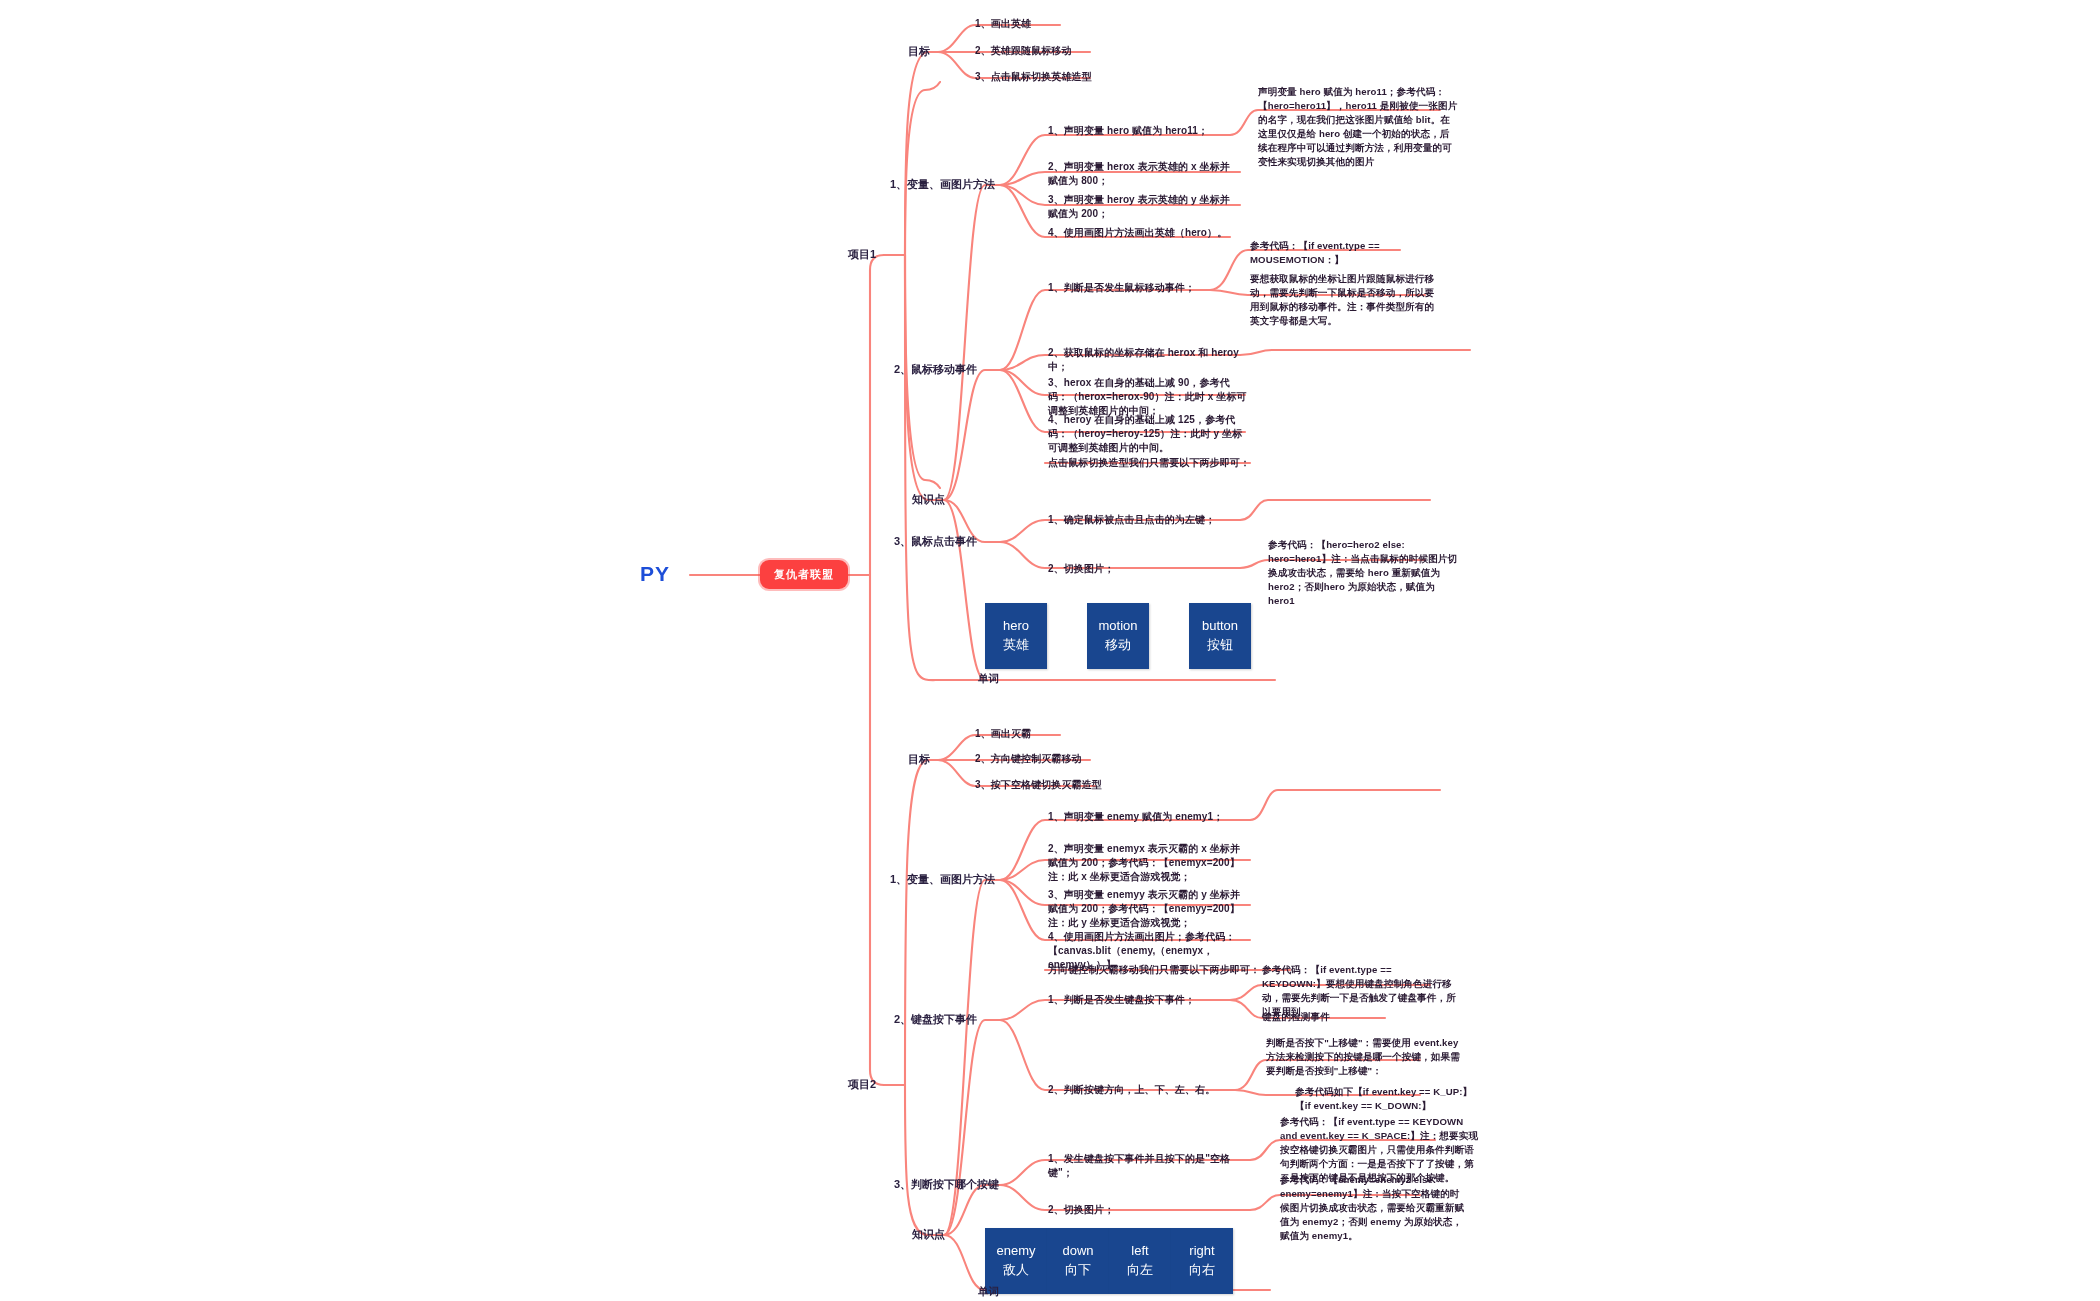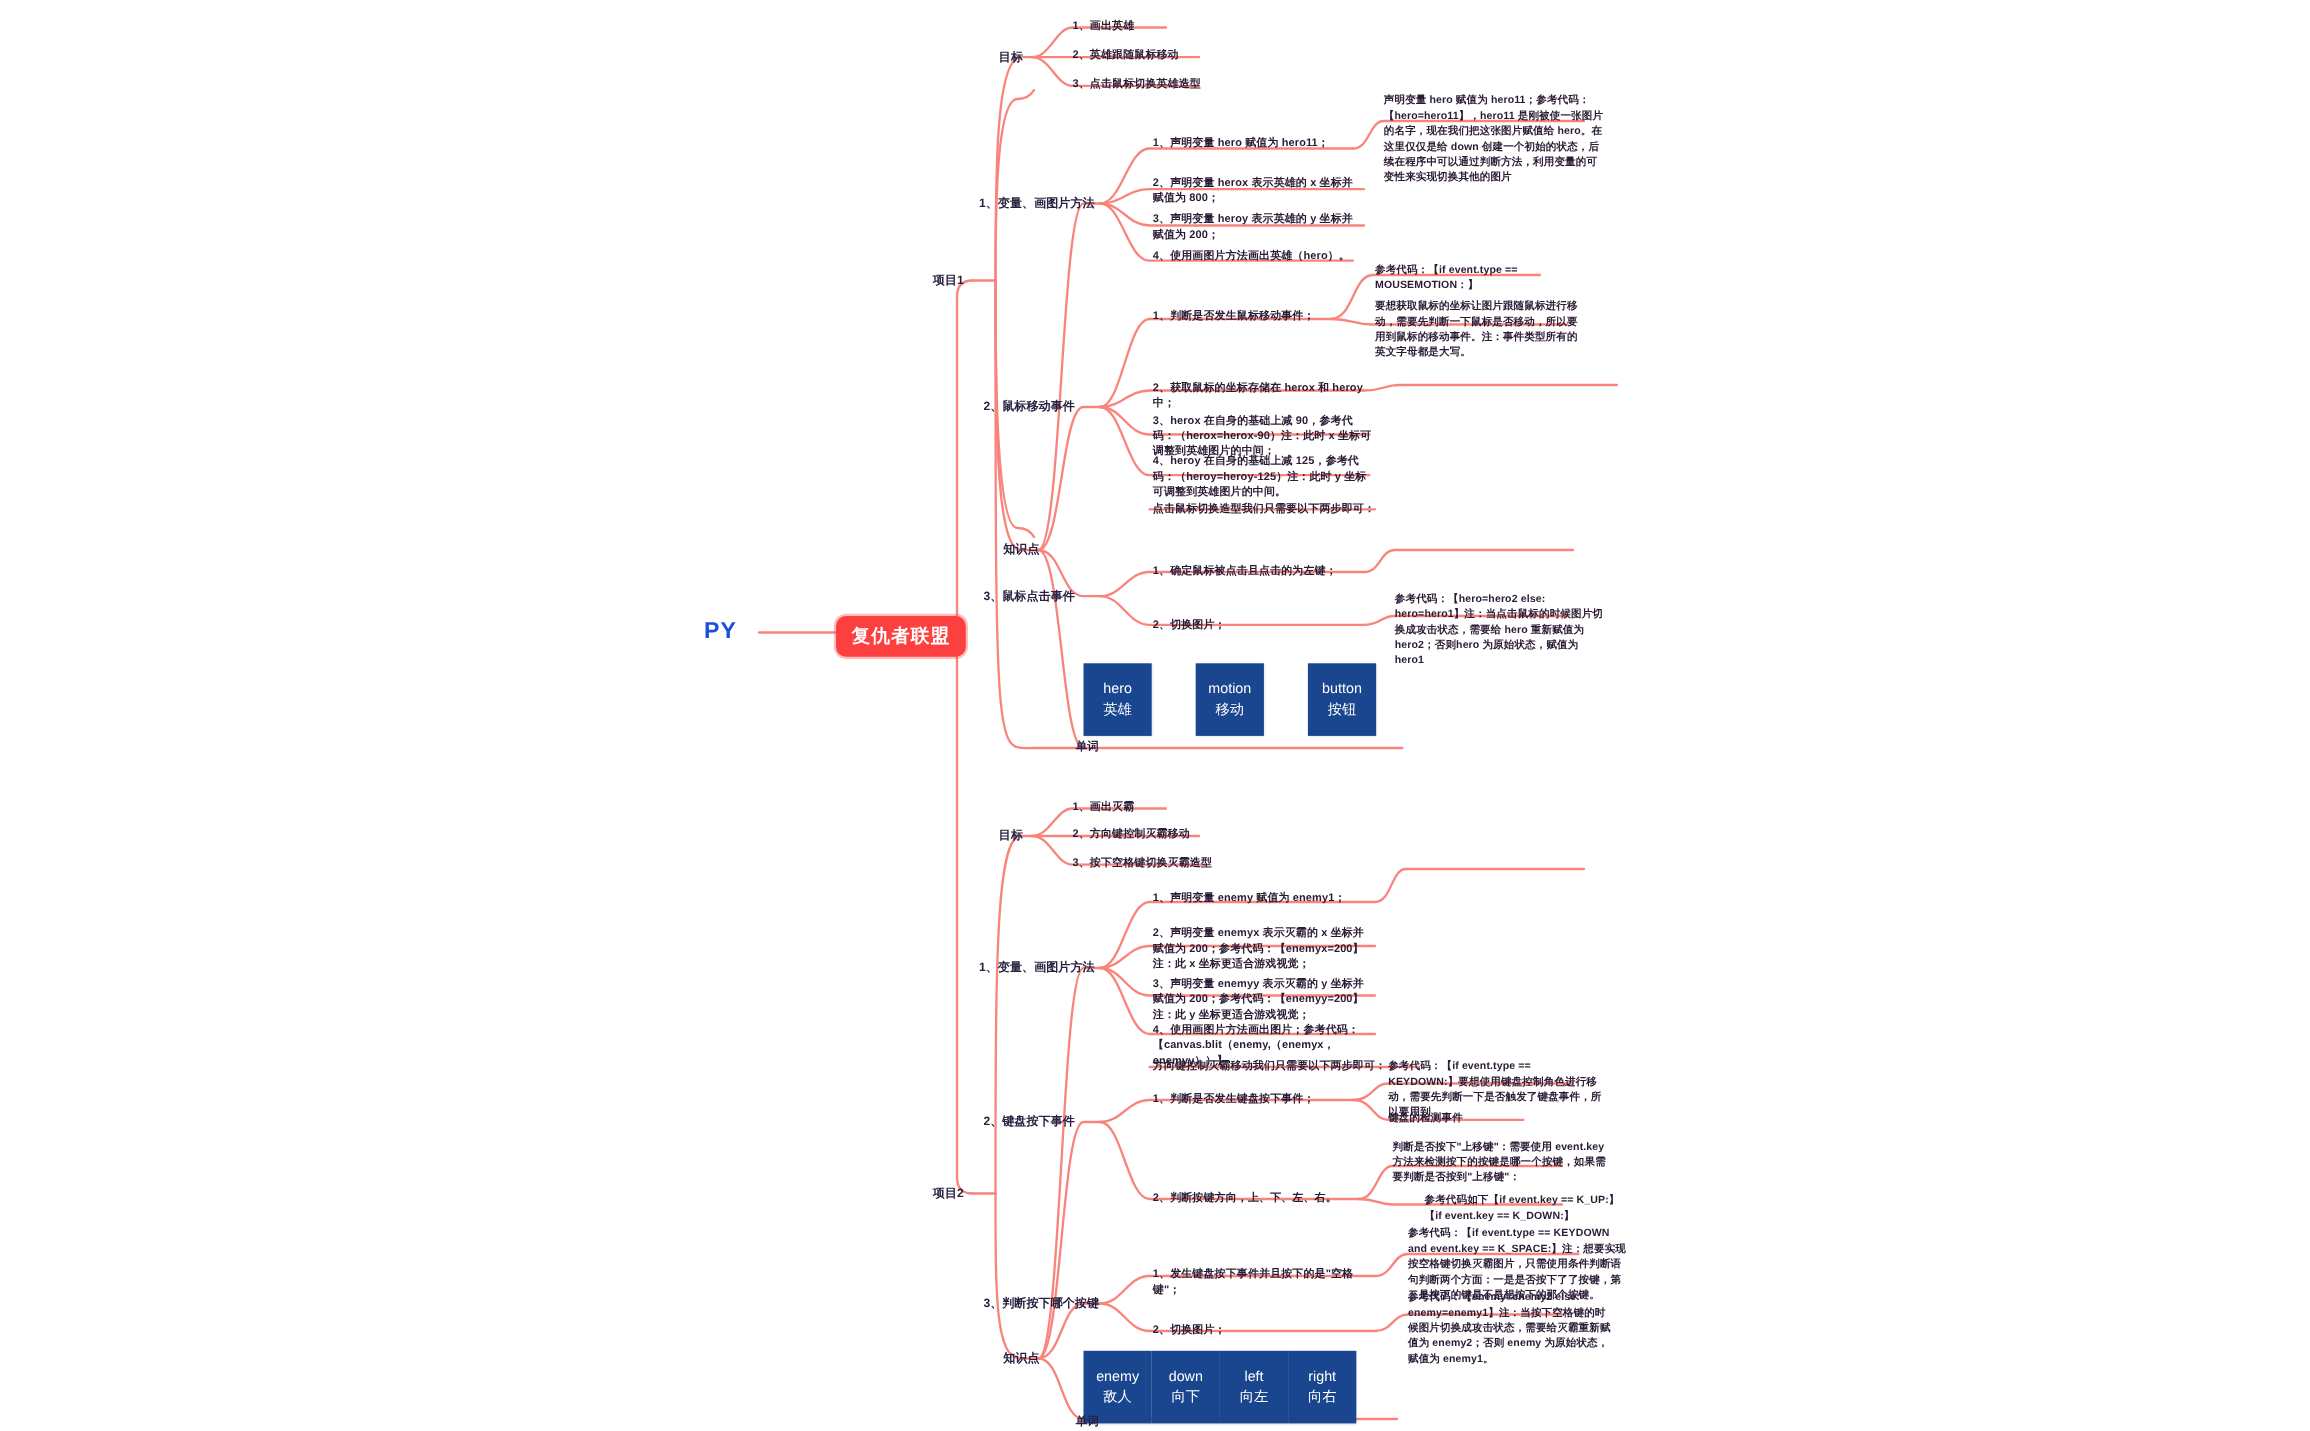--- a/index.html
+++ b/index.html
@@ -32,21 +32,21 @@
   .root-label {
     font-size: 21px;
     font-weight: bold;
     color: #1d4ed8;
     letter-spacing: 1px;
   }
   .root-node {
     background: #fc4040;
     border-radius: 9px;
     color: #ffffff;
-    font-size: 17px;
+    font-size: 11px;
     font-weight: bold;
     text-align: left;
     padding: 7px 14px;
     letter-spacing: 1px;
     box-shadow: 0 0 0 2px rgba(252,64,64,.35);
   }
   .branch-label {
     font-size: 11px;
     font-weight: bold;
     color: #2a2040;
@@ -199,21 +199,21 @@
   <div class="node leaf" style="left:975px; top:44px; width:240px;">2、英雄跟随鼠标移动</div>
   <div class="node leaf" style="left:975px; top:70px; width:250px;">3、点击鼠标切换英雄造型</div>
 
   <div class="node sub-label" style="left:912px; top:492px;">知识点</div>
 
   <div class="node sub-label" style="left:890px; top:177px;">1、变量、画图片方法</div>
   <div class="node leaf" style="left:1048px; top:124px; width:185px;">1、声明变量 hero 赋值为 hero11；</div>
   <div class="node leaf" style="left:1048px; top:160px; width:190px;">2、声明变量 herox 表示英雄的 x 坐标并赋值为 800；</div>
   <div class="node leaf" style="left:1048px; top:193px; width:190px;">3、声明变量 heroy 表示英雄的 y 坐标并赋值为 200；</div>
   <div class="node leaf" style="left:1048px; top:226px; width:185px;">4、使用画图片方法画出英雄（hero）。</div>
-  <div class="node detail" style="left:1258px; top:85px; width:200px;">声明变量 hero 赋值为 hero11；参考代码：【hero=hero11】，hero11 是刚被使一张图片的名字，现在我们把这张图片赋值给 hero。在这里仅仅是给 down 创建一个初始的状态，后续在程序中可以通过判断方法，利用变量的可变性来实现切换其他的图片</div>
+  <div class="node detail" style="left:1258px; top:85px; width:200px;">声明变量 hero 赋值为 hero11；参考代码：【hero=hero11】，hero11 是刚被使一张图片的名字，现在我们把这张图片赋值给 blit。在这里仅仅是给 hero 创建一个初始的状态，后续在程序中可以通过判断方法，利用变量的可变性来实现切换其他的图片</div>
 
   <div class="node sub-label" style="left:894px; top:362px;">2、鼠标移动事件</div>
   <div class="node leaf" style="left:1048px; top:281px; width:165px;">1、判断是否发生鼠标移动事件；</div>
   <div class="node leaf" style="left:1048px; top:346px; width:200px;">2、获取鼠标的坐标存储在 herox 和 heroy 中；</div>
   <div class="node leaf" style="left:1048px; top:376px; width:200px;">3、herox 在自身的基础上减 90，参考代码：（herox=herox-90）注：此时 x 坐标可调整到英雄图片的中间；</div>
   <div class="node leaf" style="left:1048px; top:413px; width:200px;">4、heroy 在自身的基础上减 125，参考代码：（heroy=heroy-125）注：此时 y 坐标可调整到英雄图片的中间。</div>
   <div class="node detail" style="left:1250px; top:239px; width:165px;">参考代码：【if event.type == MOUSEMOTION：】</div>
   <div class="node detail" style="left:1250px; top:272px; width:192px;">要想获取鼠标的坐标让图片跟随鼠标进行移动，需要先判断一下鼠标是否移动，所以要用到鼠标的移动事件。注：事件类型所有的英文字母都是大写。</div>
 
   <div class="node leaf" style="left:1048px; top:456px; width:260px;">点击鼠标切换造型我们只需要以下两步即可：</div>

